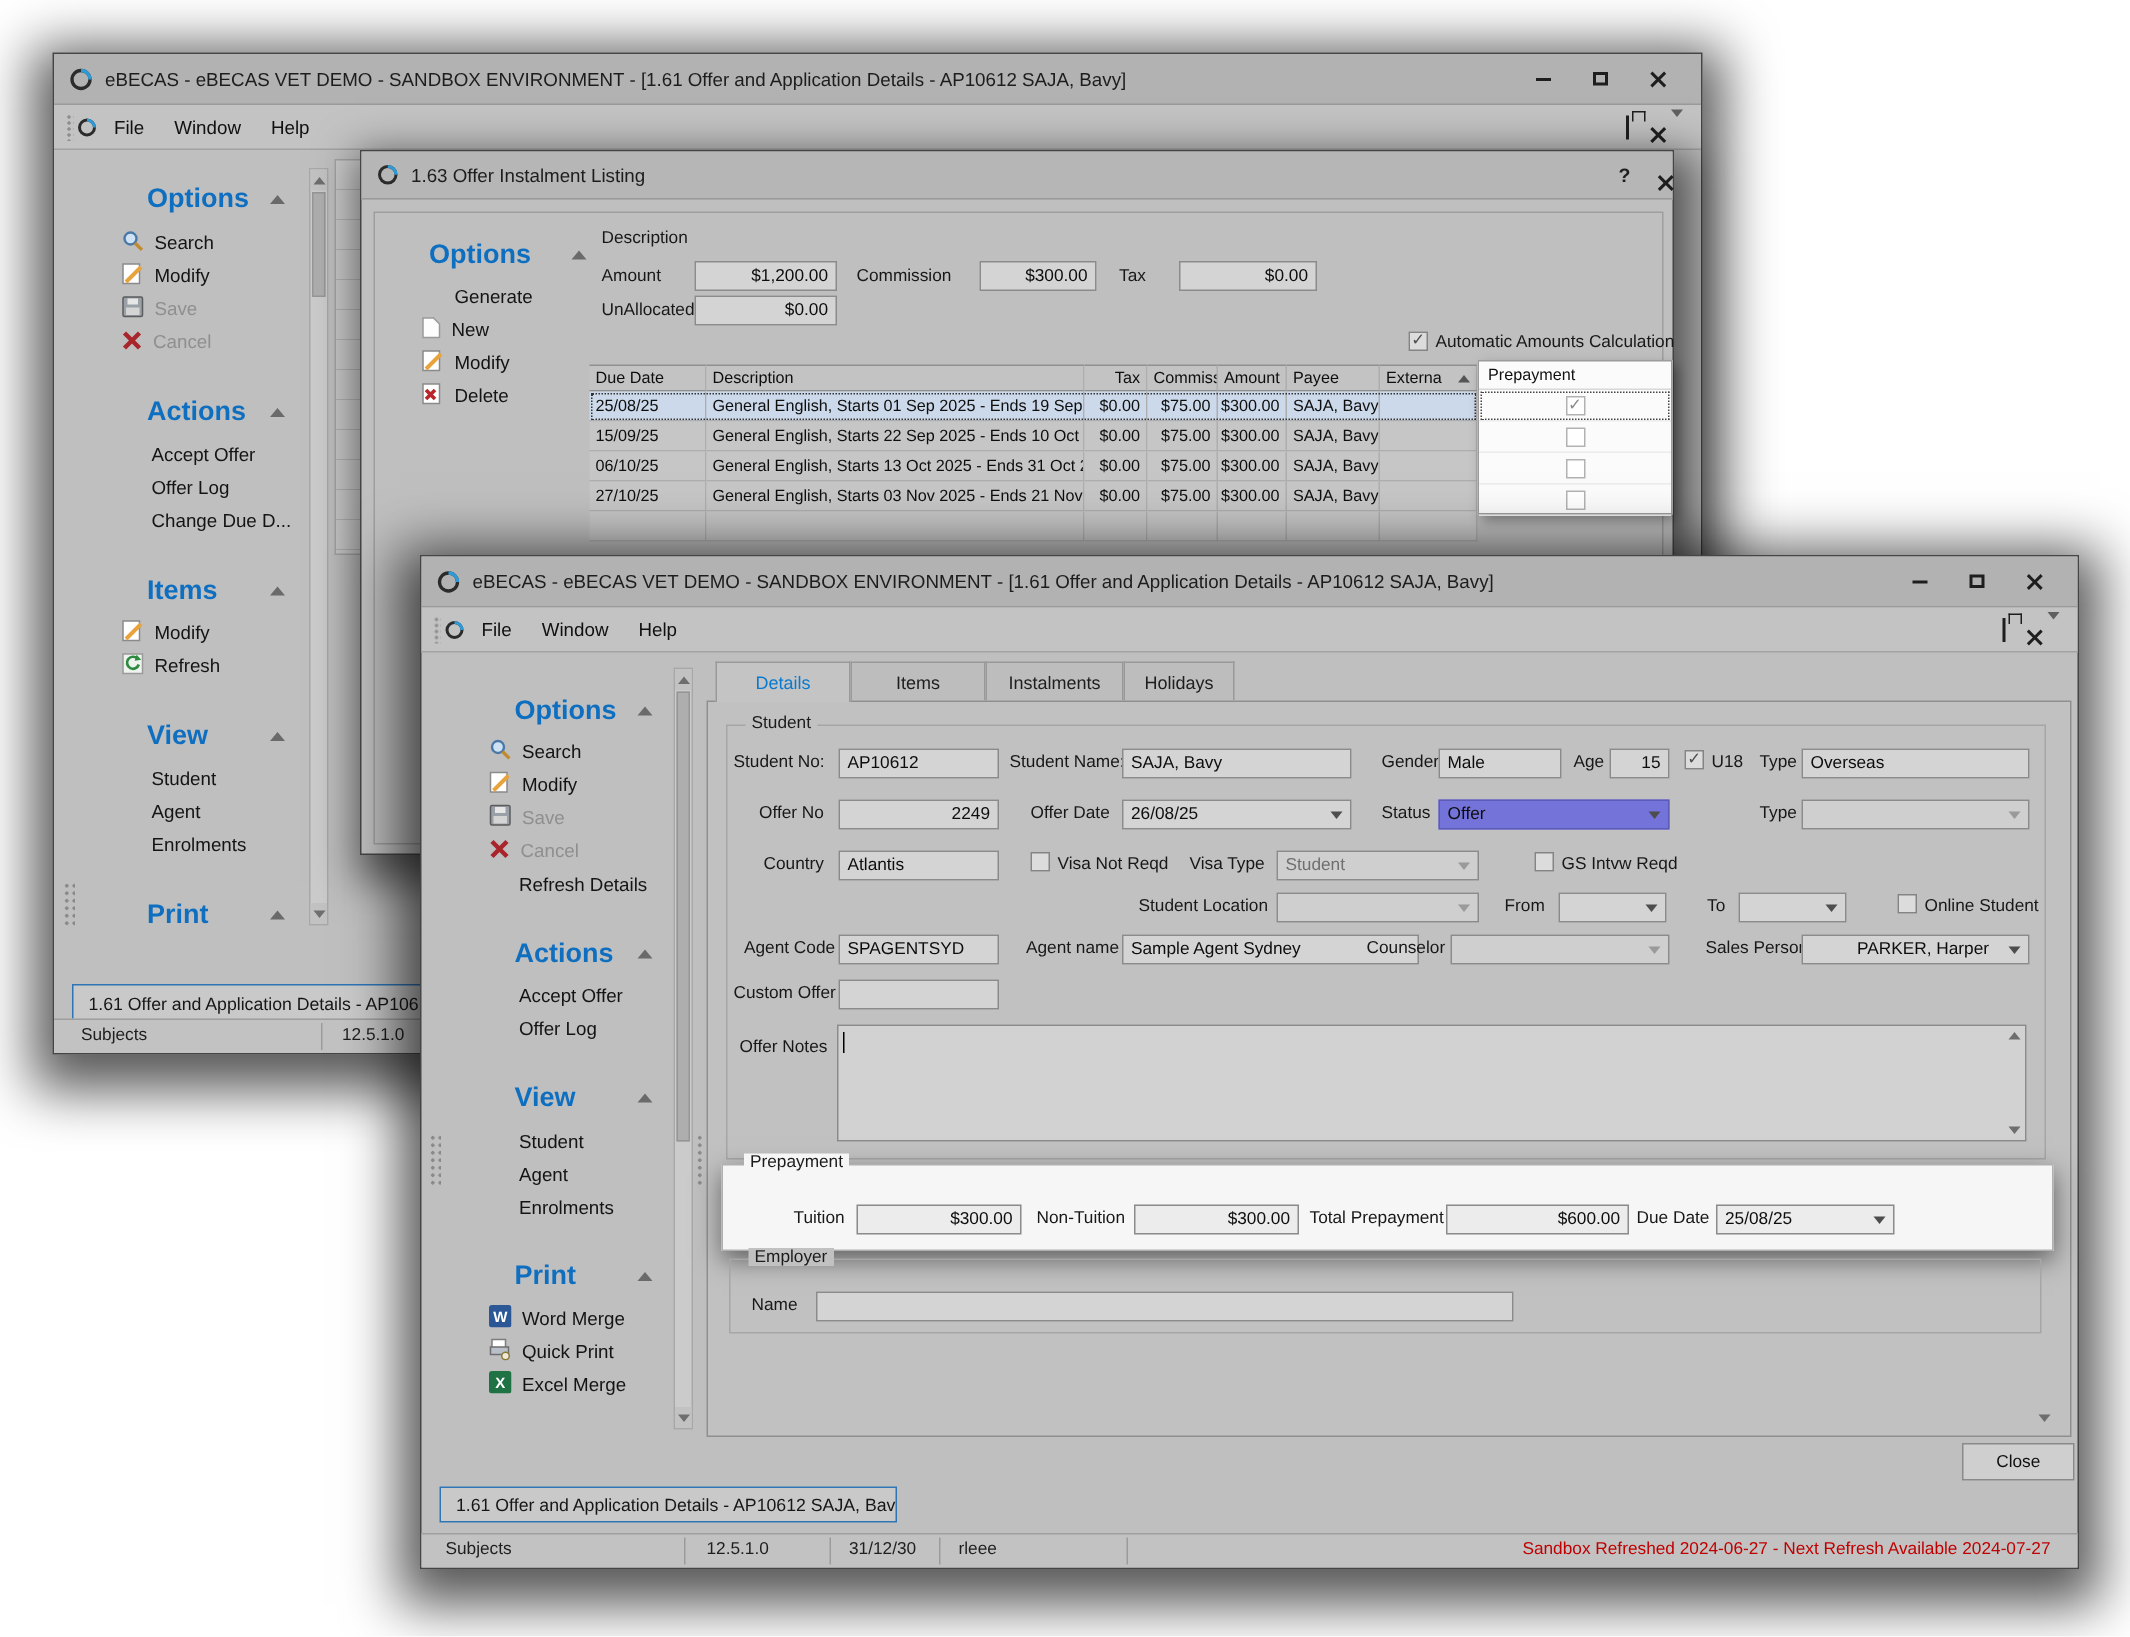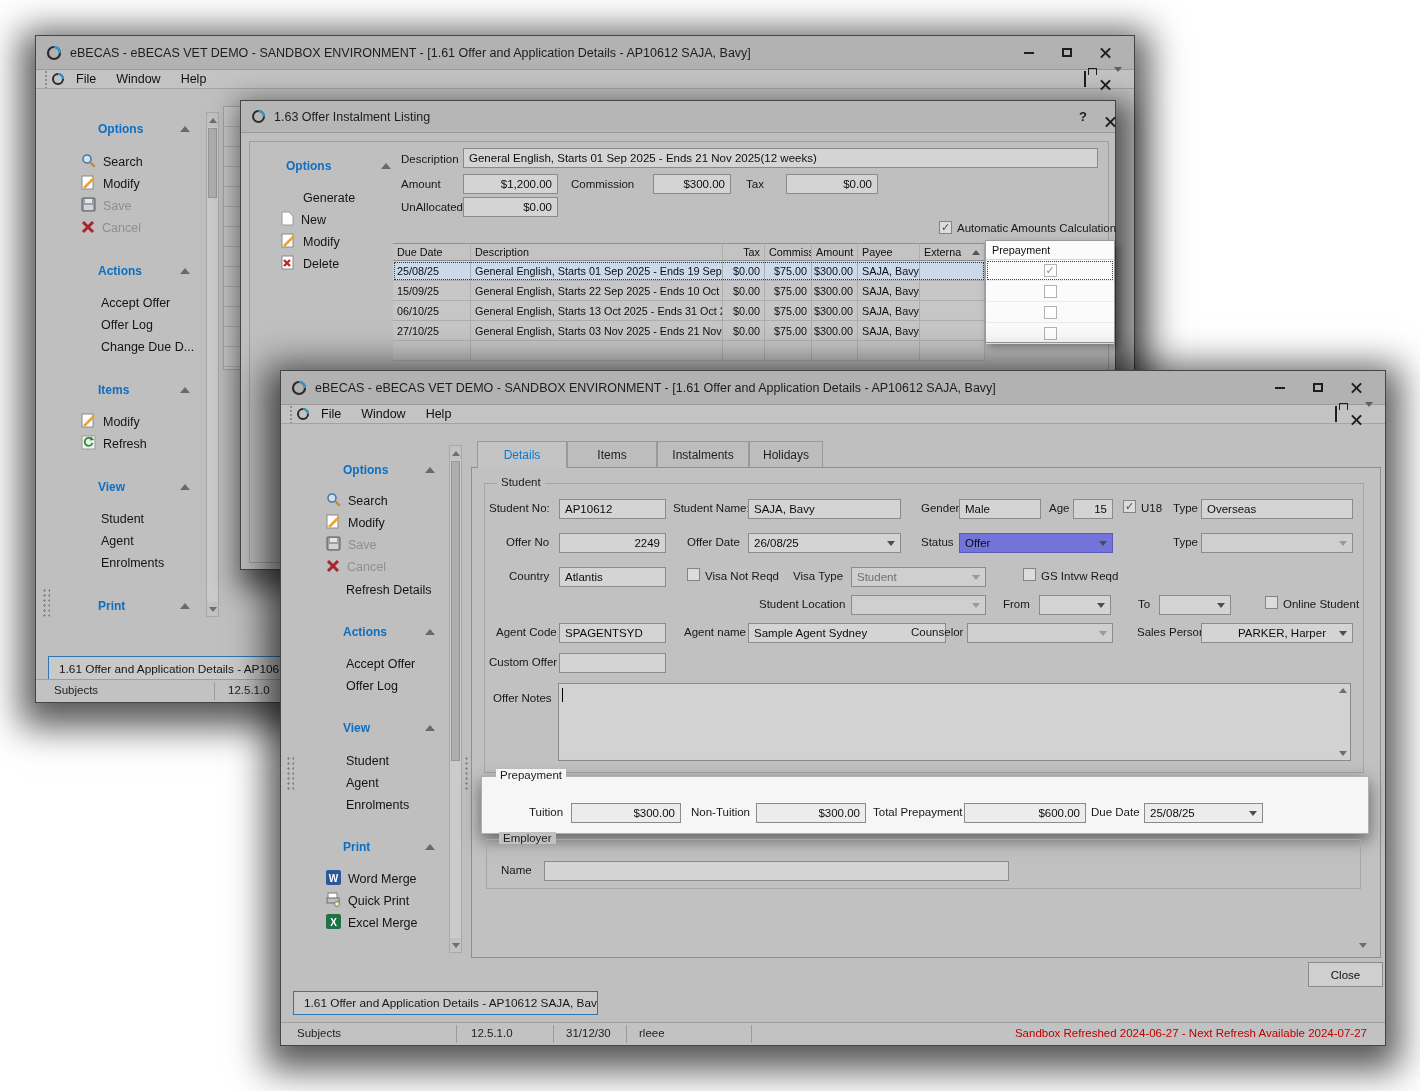--- a/index.html
+++ b/index.html
@@ -12,28 +12,28 @@
   .wbtn{width:38px;height:26px;display:flex;align-items:center;justify-content:center;}
   .g-min{width:10px;height:2px;background:#1e1e1e;}
   .g-max{width:10px;height:9px;border:2px solid #1e1e1e;box-sizing:border-box;}
   .g-close{position:relative;width:11px;height:11px;}
   .g-close::before,.g-close::after{content:"";position:absolute;left:-1px;top:4.5px;width:13px;height:2px;background:#1e1e1e;}
   .g-close::before{transform:rotate(45deg);} .g-close::after{transform:rotate(-45deg);}
   .sm .g-min{width:8px;} .sm .g-close{transform:scale(.8);}
   .g-restore{position:relative;width:8px;height:7px;border:1.5px solid #1e1e1e;background:transparent;}
   .g-restore::before{content:"";position:absolute;left:2.5px;top:-4px;width:7px;height:6px;border:1.5px solid #1e1e1e;border-bottom:none;}
   .g-chev{width:0;height:0;border-left:4px solid transparent;border-right:4px solid transparent;border-top:5px solid #5f5f5f;position:relative;}
-  .menubar{position:absolute;left:0;right:0;height:19px;background:#c3c3c3;border-bottom:1px solid #a2a2a2;display:flex;align-items:center;padding:0 8px;gap:2px;font-size:12.5px;color:#101010;box-sizing:border-box;}
+  .menubar{position:absolute;left:0;right:0;height:30px;background:#c3c3c3;border-bottom:1px solid #a2a2a2;display:flex;align-items:center;padding:0 8px;gap:2px;font-size:12.5px;color:#101010;box-sizing:border-box;}
   .menu-item{padding:3px 9px;}
   .sp{flex:1;}
   .mdi{display:flex;gap:14px;align-items:center;margin-right:4px;}
   .grip-v{width:5px;height:18px;background-image:radial-gradient(#8e8e8e 1px,transparent 1.2px);background-size:4px 4px;}
   .grip{position:absolute;background-image:radial-gradient(#898989 1px,transparent 1.2px);background-size:5px 5px;}
   .logo16{display:inline-flex;}
-  .side-hdr{position:absolute;font-size:12px;font-weight:bold;color:#0e6fc1;display:flex;align-items:center;justify-content:space-between;}
+  .side-hdr{position:absolute;font-size:18px;font-weight:bold;color:#0e6fc1;display:flex;align-items:center;justify-content:space-between;}
   .caret-up{width:0;height:0;border-left:5px solid transparent;border-right:5px solid transparent;border-bottom:6px solid #6a6a6a;}
   .side-item{position:absolute;font-size:12.5px;color:#141414;display:flex;align-items:center;gap:7px;white-space:nowrap;height:18px;}
   .side-item.dis{color:#8f8f8f;}
   .scrollv{position:absolute;width:13px;background:#cbcbcb;border:1px solid #a8a8a8;box-sizing:border-box;}
   .sb-top{position:absolute;left:0;right:0;top:0;height:14px;background:#c2c2c2;display:flex;align-items:center;justify-content:center;}
   .sb-bot{position:absolute;left:0;right:0;bottom:0;height:14px;background:#c2c2c2;display:flex;align-items:center;justify-content:center;}
   .tri-up{width:0;height:0;border-left:4px solid transparent;border-right:4px solid transparent;border-bottom:5px solid #6e6e6e;}
   .tri-dn{width:0;height:0;border-left:4px solid transparent;border-right:4px solid transparent;border-top:5px solid #6e6e6e;}
   .sb-thumb{position:absolute;left:1px;right:1px;background:#aeaeae;border:1px solid #969696;box-sizing:border-box;}
   .lbl{position:absolute;font-size:11.5px;color:#181818;white-space:nowrap;}
@@ -265,21 +265,20 @@
       </div>
     <div class="side-item" style="left:40px;top:154px;">
         <span><svg width="15" height="15">
             <rect x="1" y="1" width="11" height="13" fill="#fff" stroke="#8a8a8a"></rect>
             <path d="M3 5 L9 11 M9 5 L3 11" stroke="#b8252a" stroke-width="2.4"></path>
           </svg></span>
         <span>Delete</span>
       </div>
 
     <div class="lbl" style="left:160px;top:52px;">Description</div>
-    <div class="inp" style="left:222px;top:47px;width:635px;">General English, Starts 01 Sep 2025 - Ends 21 Nov 2025(12 weeks)</div>
     <div class="lbl" style="left:160px;top:77px;">Amount</div>
     <div class="inp ra" style="left:222px;top:73px;width:95px;">$1,200.00</div>
     <div class="lbl" style="left:330px;top:77px;">Commission</div>
     <div class="inp ra" style="left:412px;top:73px;width:78px;">$300.00</div>
     <div class="lbl" style="left:505px;top:77px;">Tax</div>
     <div class="inp ra" style="left:545px;top:73px;width:92px;">$0.00</div>
     <div class="lbl" style="left:160px;top:100px;">UnAllocated</div>
     <div class="inp ra" style="left:222px;top:96px;width:95px;">$0.00</div>
 
     <span class="chk checked" style="left:698px;top:120px;"></span>

